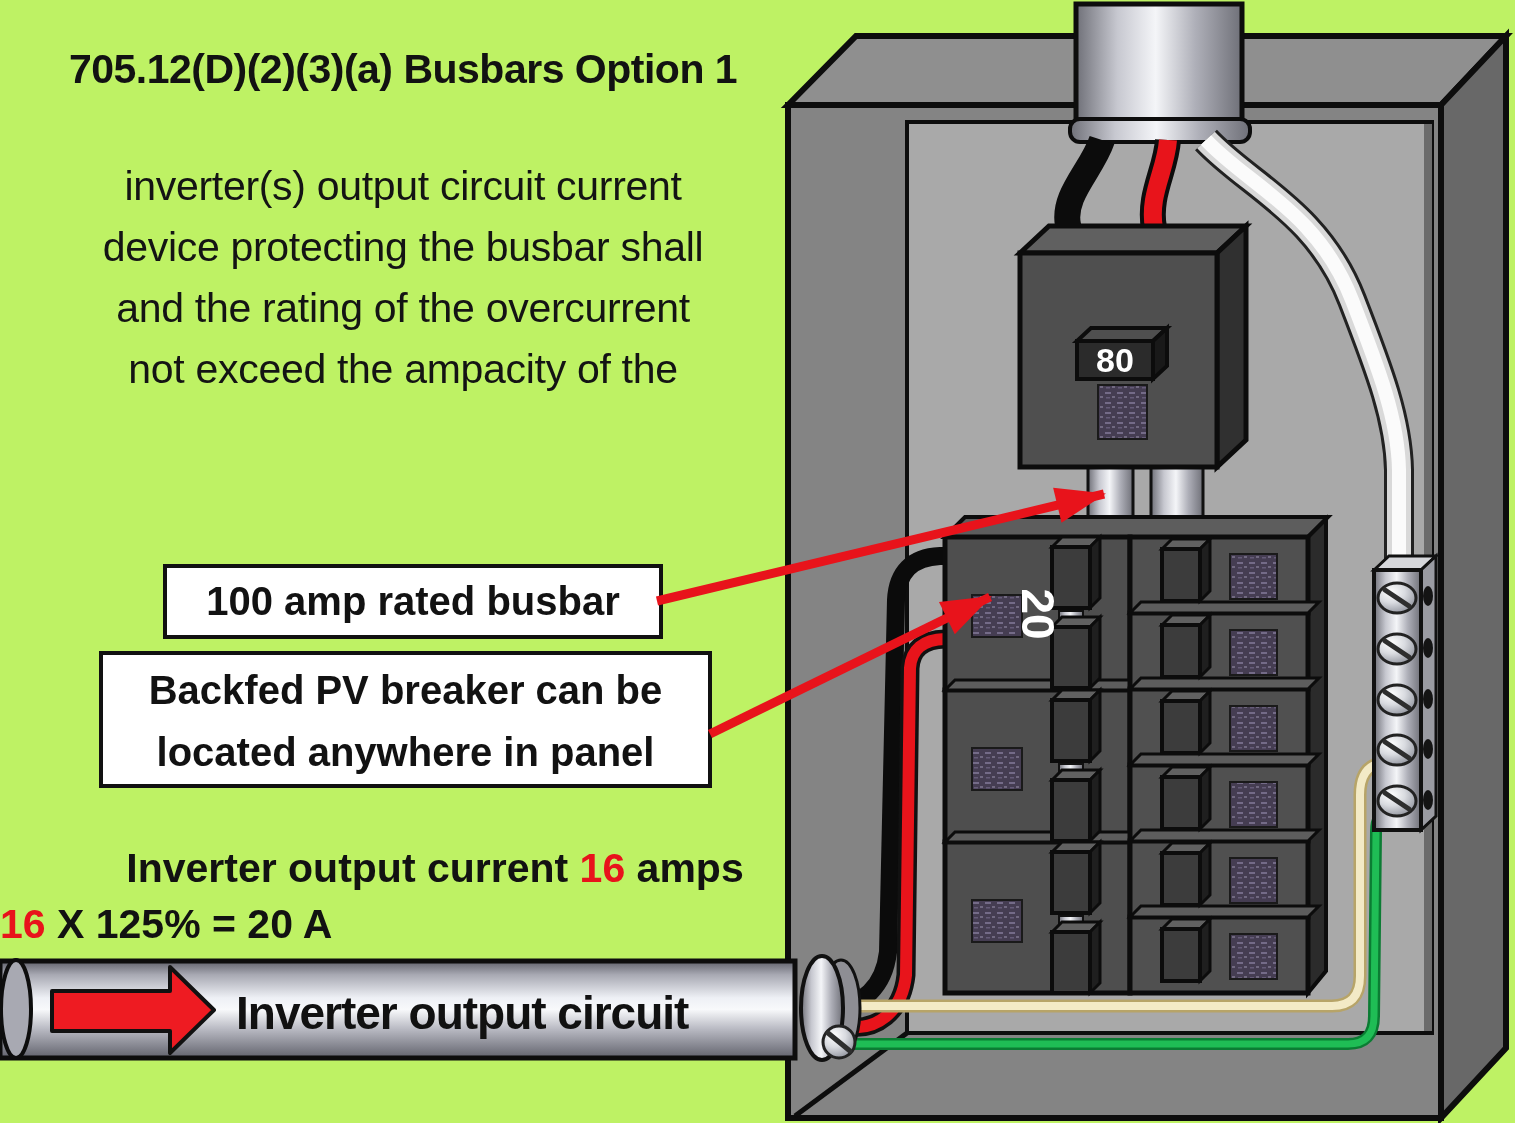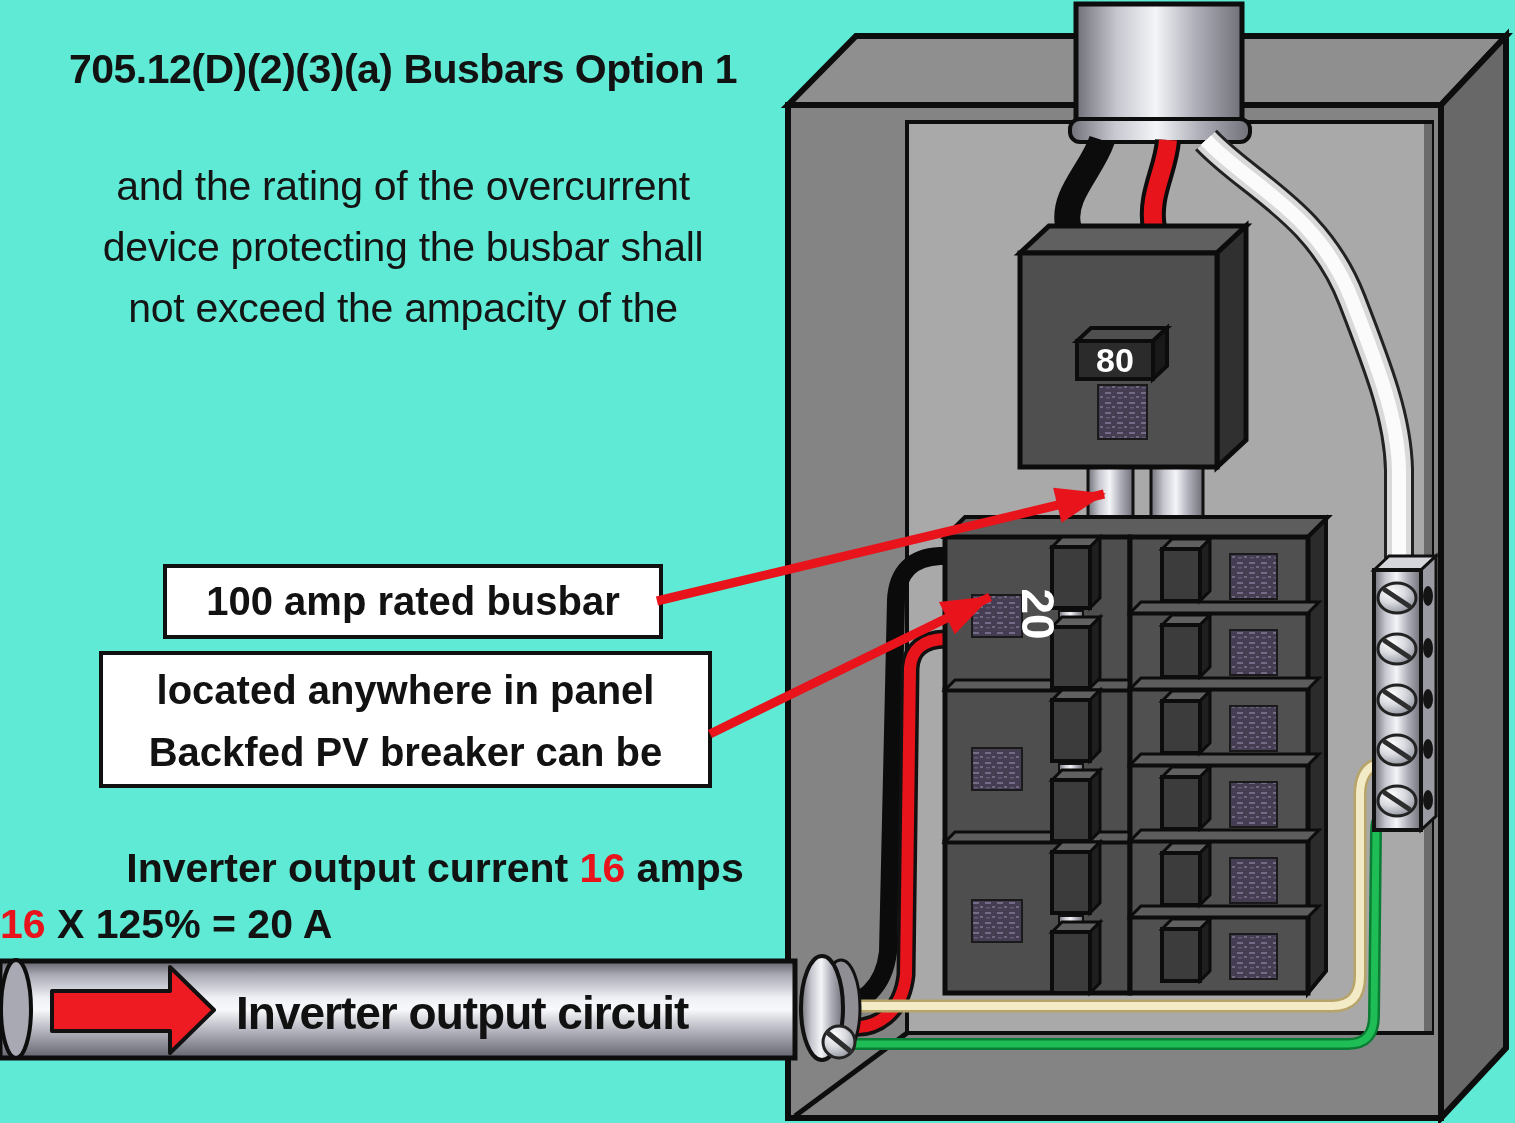--- a/index.html
+++ b/index.html
@@ -1,16 +1,16 @@
 <!DOCTYPE html>
 <html><head>
 <meta charset="utf-8">
 <style>
   html,body{margin:0;padding:0;background:#fff;}
-  #stage{position:relative;width:1515px;height:1123px;background:#5eead4;overflow:hidden;
+  #stage{position:relative;width:1515px;height:1123px;background:#bef264;overflow:hidden;
          font-family:"Liberation Sans",sans-serif;color:#121212;}
   .abs{position:absolute;}
   #title{left:0;top:46px;width:806px;text-align:center;font-size:41px;font-weight:700;
          letter-spacing:-0.5px;color:#121212;}
   #description{left:0;top:156px;width:806px;text-align:center;font-size:41px;line-height:61px;
          font-weight:400;color:#141414;letter-spacing:-0.3px;}
   #description span{display:block;}
   .callout{background:#ffffff;border:4px solid #111;text-align:center;font-weight:700;color:#121212;box-sizing:border-box;}
   #callout-busbar{left:163px;top:564px;width:500px;height:75px;font-size:40px;line-height:67px;}
   #callout-backfed{left:99px;top:651px;width:613px;height:137px;font-size:40px;line-height:62px;padding-top:4px;}
@@ -20,32 +20,33 @@
   #panel-svg{left:0;top:0;width:1515px;height:1123px;pointer-events:none;}
 </style>
 </head>
 <body>
 
 <div id="stage">
 
   <div id="title" class="abs">705.12(D)(2)(3)(a) Busbars Option 1</div>
 
   <div id="description" class="abs">
+    <span>inverter(s) output circuit current</span>
+    <span>device protecting the busbar shall</span>
     <span>and the rating of the overcurrent</span>
-    <span>device protecting the busbar shall</span>
     <span>not exceed the ampacity of the</span>
   </div>
 
   <div id="callout-busbar" class="abs callout">
     <span>100 amp rated busbar</span>
   </div>
 
   <div id="callout-backfed" class="abs callout">
+    <span style="display:block">Backfed PV breaker can be</span>
     <span style="display:block">located anywhere in panel</span>
-    <span style="display:block">Backfed PV breaker can be</span>
   </div>
 
   <div id="calc-line1" class="abs"><span>Inverter output current </span><span class="red">16</span><span> amps</span></div>
 
   <div id="calc-line2" class="abs"><span class="red">16</span><span> X 125% = 20 A</span></div>
 
   <svg id="panel-svg" class="abs" viewBox="0 0 1515 1123">
     <defs>
       <linearGradient id="metalH" x1="0" y1="0" x2="1" y2="0">
         <stop offset="0" stop-color="#6f7078"></stop>

